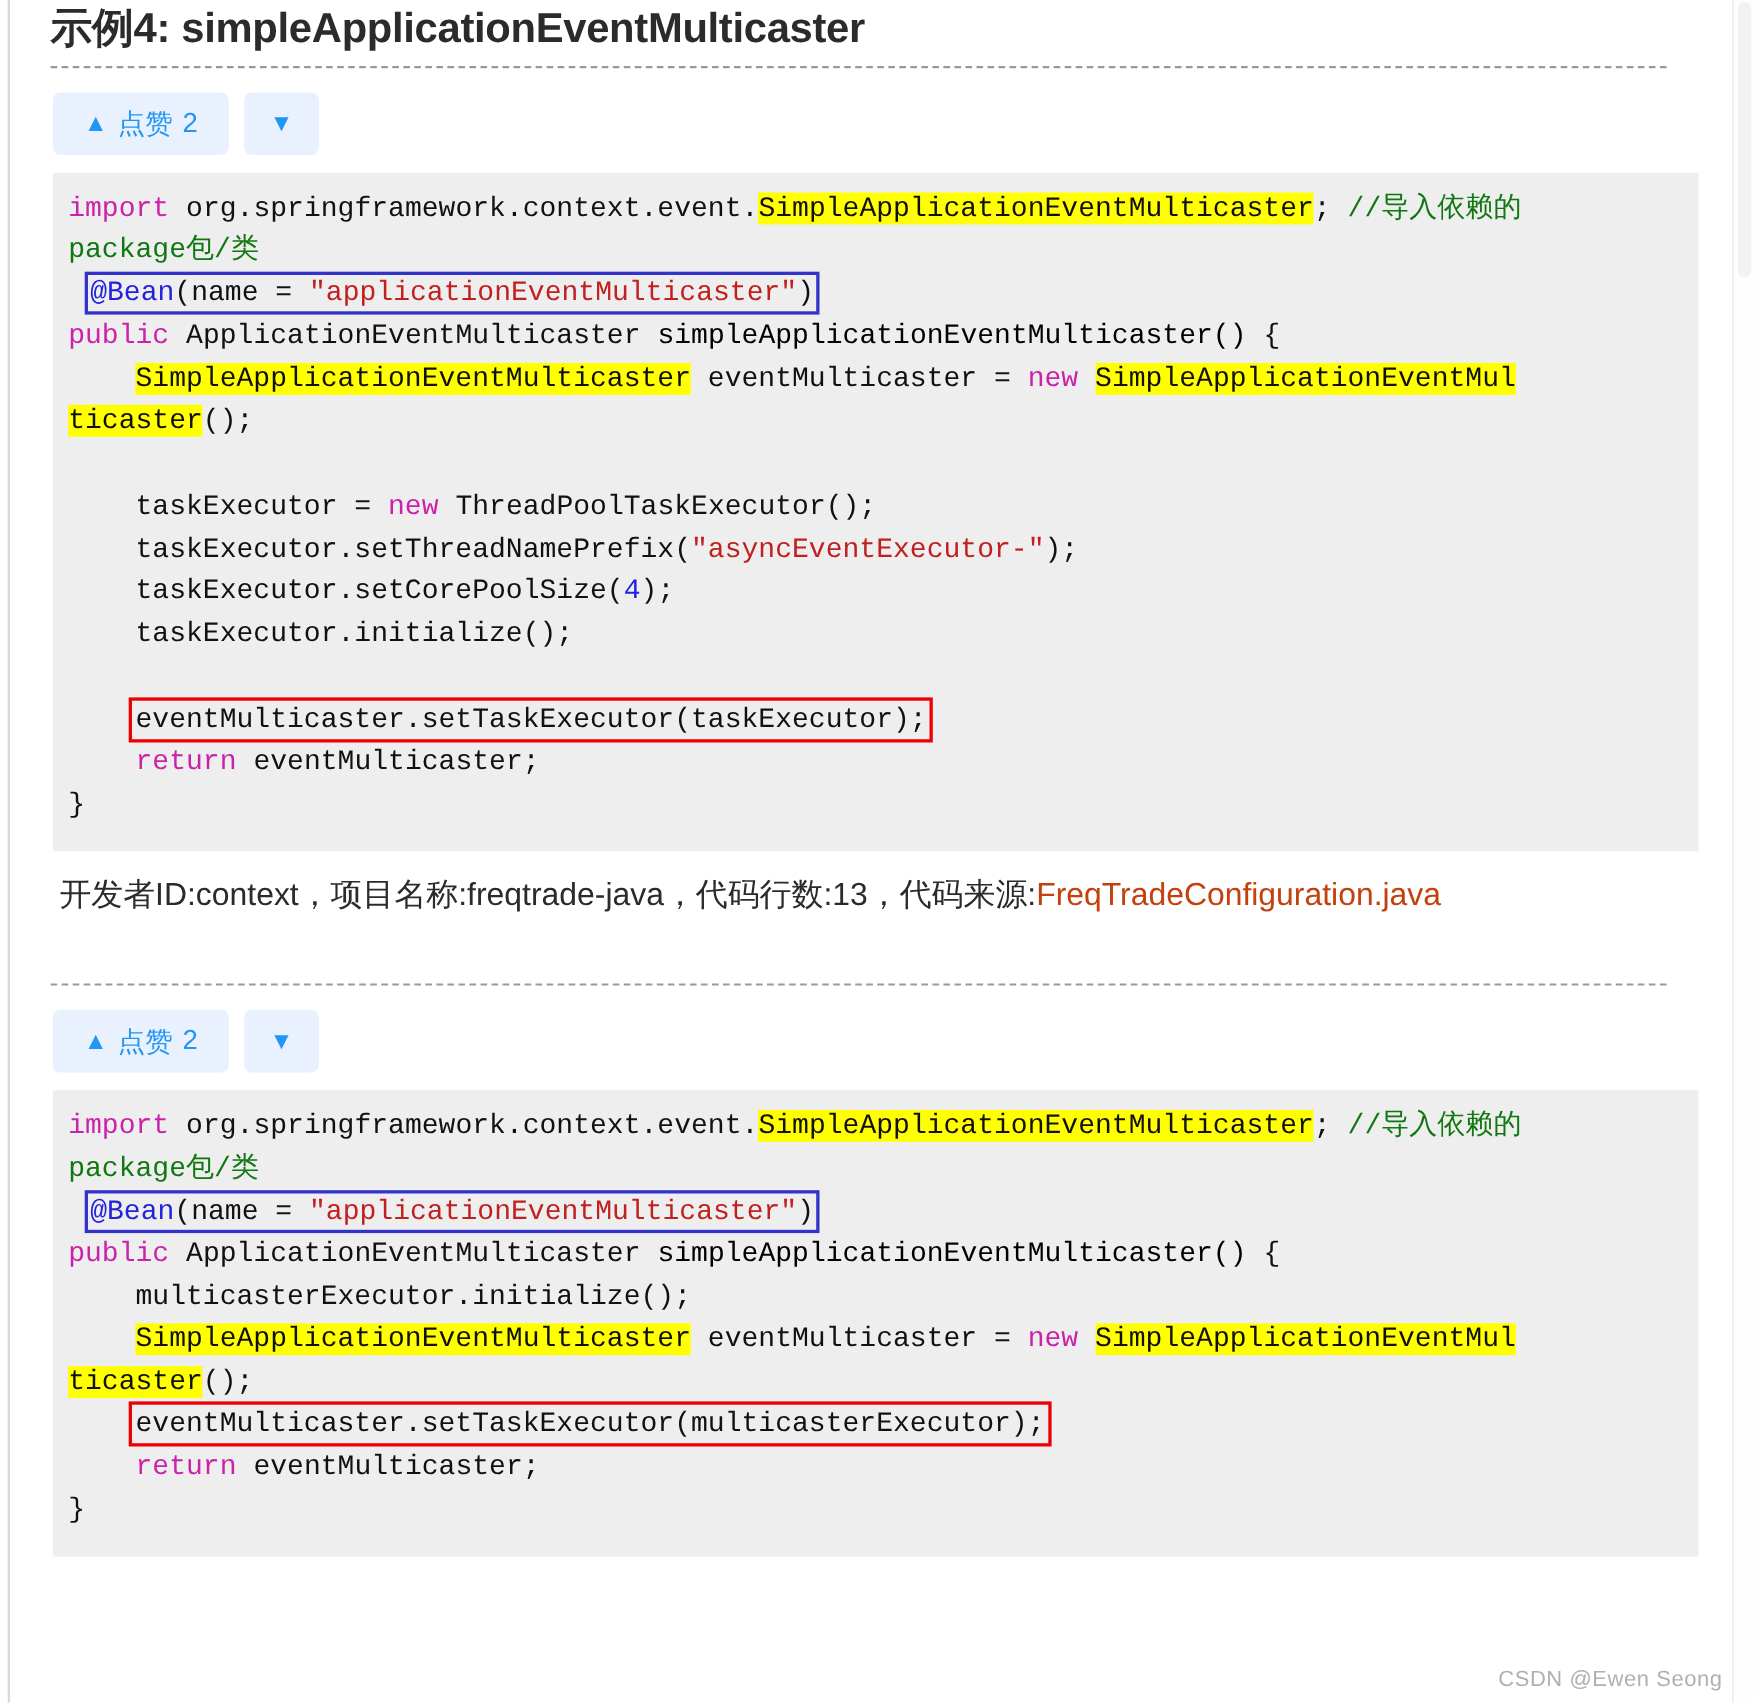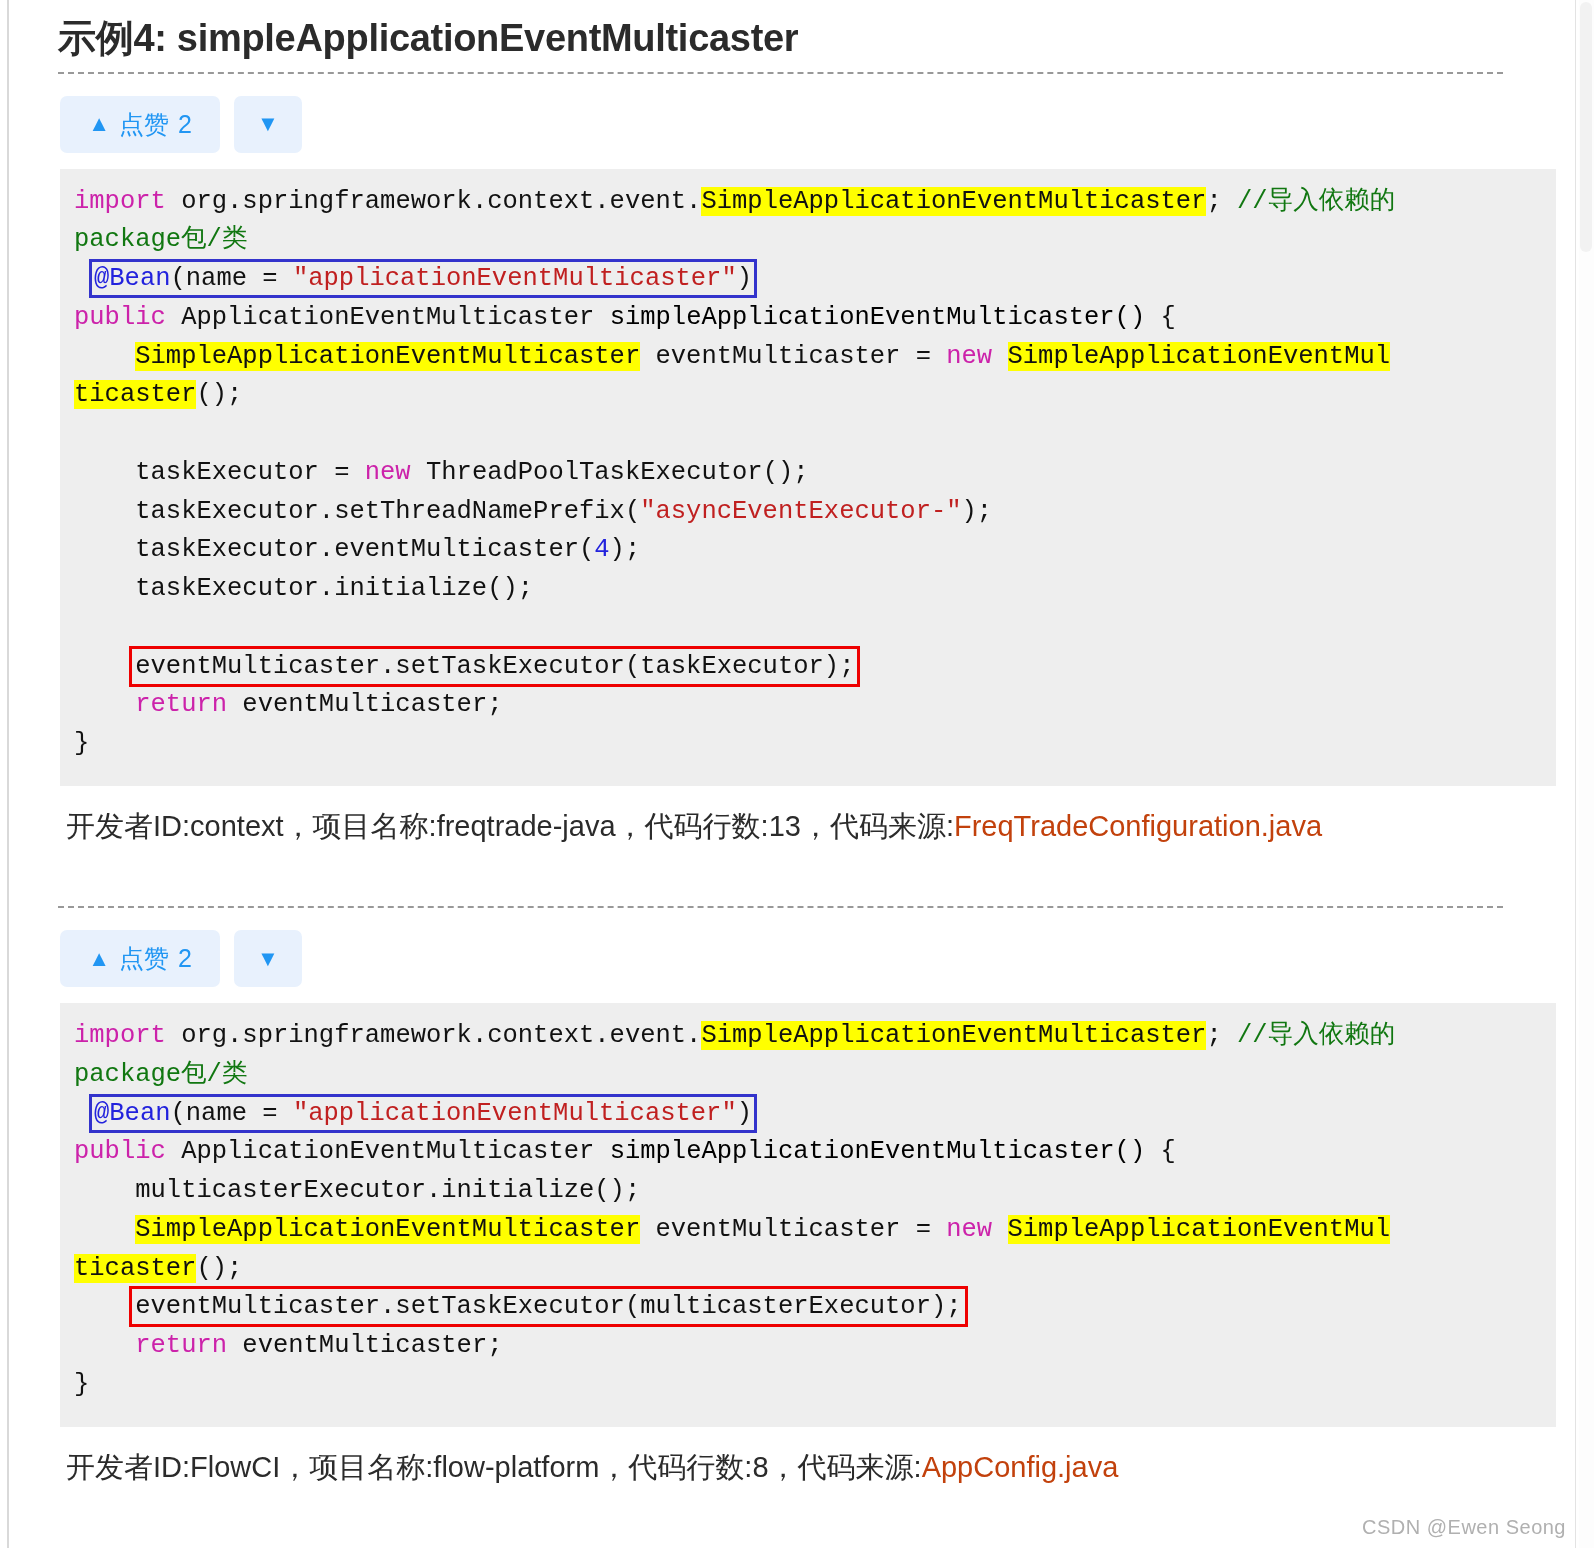--- a/index.html
+++ b/index.html
@@ -41,21 +41,21 @@
     left: 4px; top: 2px;
     width: 12px; height: 250px;
     background: #f2f2f2;
     border-radius: 6px;
   }
 
   .content {
     position: absolute;
     left: 0; top: 0;
     width: 1575px;
-    padding: 16px;
+    padding: 4px;
   }
 
   .section { padding: 0 0 0 0; }
 
   h2.section-title {
     font-family: "Liberation Sans", sans-serif;
     font-size: 38px;
     font-weight: bold;
     color: #2b2b2b;
     margin: 0;
@@ -180,21 +180,21 @@
 
     <pre class="code-block"><span class="kw">import</span> <span>org.springframework.context.event.</span><span class="hl">SimpleApplicationEventMulticaster</span><span>;</span> <span class="cmt">//导入依赖的
 package包/类</span>
 <span class="box-blue"><span class="ann">@Bean</span><span>(name = </span><span class="str">"applicationEventMulticaster"</span><span>)</span></span>
 <span class="kw">public</span> <span>ApplicationEventMulticaster</span> <span class="fn">simpleApplicationEventMulticaster()</span> <span>{</span>
     <span class="hl">SimpleApplicationEventMulticaster</span> <span>eventMulticaster = </span><span class="kw">new</span> <span class="hl">SimpleApplicationEventMul
 ticaster</span><span>();</span>
 
     <span>taskExecutor = </span><span class="kw">new</span><span> ThreadPoolTaskExecutor();</span>
     <span>taskExecutor.setThreadNamePrefix(</span><span class="str">"asyncEventExecutor-"</span><span>);</span>
-    <span>taskExecutor.eventMulticaster(</span><span class="num">4</span><span>);</span>
+    <span>taskExecutor.setCorePoolSize(</span><span class="num">4</span><span>);</span>
     <span>taskExecutor.initialize();</span>
 
     <span class="box-red"><span>eventMulticaster.setTaskExecutor(taskExecutor);</span></span>
     <span class="kw">return</span><span> eventMulticaster;</span>
 <span>}</span>
 </pre>
 
     <div class="attrib"><span>开发者ID:</span><span>context</span><span>，</span><span>项目名称:</span><span>freqtrade-java</span><span>，</span><span>代码行数:</span><span>13</span><span>，</span><span>代码来源:</span><a href="#">FreqTradeConfiguration.java</a></div>
   </div>
 
@@ -220,21 +220,20 @@
 <span class="box-blue"><span class="ann">@Bean</span><span>(name = </span><span class="str">"applicationEventMulticaster"</span><span>)</span></span>
 <span class="kw">public</span> <span>ApplicationEventMulticaster</span> <span class="fn">simpleApplicationEventMulticaster()</span> <span>{</span>
     <span>multicasterExecutor.initialize();</span>
     <span class="hl">SimpleApplicationEventMulticaster</span> <span>eventMulticaster = </span><span class="kw">new</span> <span class="hl">SimpleApplicationEventMul
 ticaster</span><span>();</span>
     <span class="box-red"><span>eventMulticaster.setTaskExecutor(multicasterExecutor);</span></span>
     <span class="kw">return</span><span> eventMulticaster;</span>
 <span>}</span>
 </pre>
 
-    <div class="attrib"><span>开发者ID:</span><span>FlowCI</span><span>，</span><span>项目名称:</span><span>flow-platform</span><span>，</span><span>代码行数:</span><span>8</span><span>，</span><span>代码来源:</span><a href="#">AppConfig.java</a></div>
   </div>
 
 </div>
 
 <div class="scrollbar">
   <div class="track"></div>
   <div class="thumb"></div>
 </div>
 
 <div class="watermark">CSDN @Ewen Seong</div>

